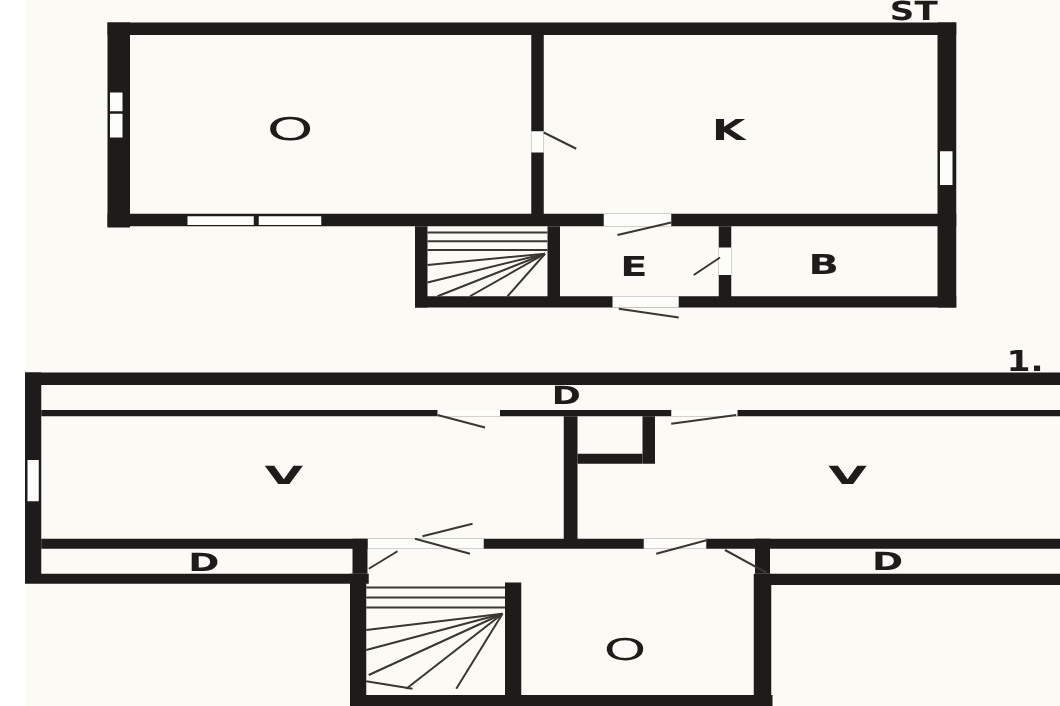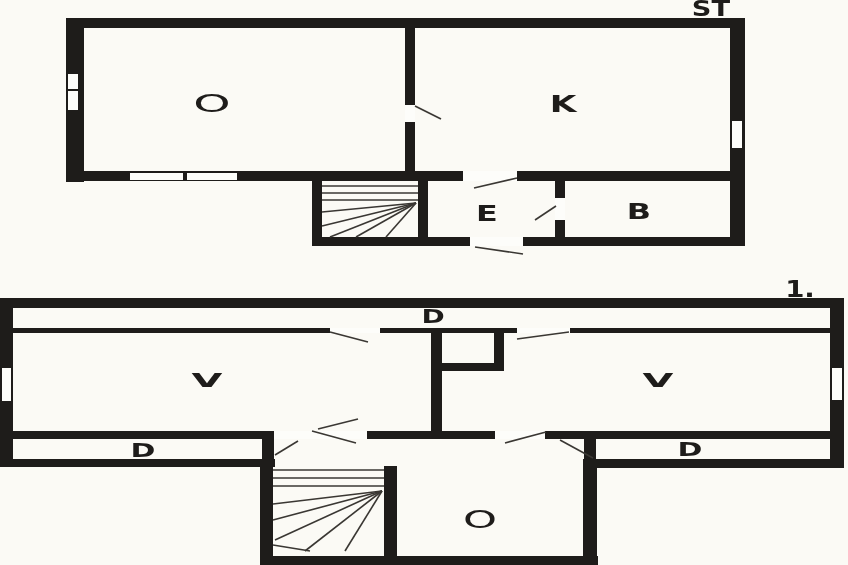--- a/index.html
+++ b/index.html
@@ -1,17 +1,17 @@
 <!DOCTYPE html>
 <html><head>
 <meta charset="utf-8">
 <style>
   html,body{margin:0;padding:0;}
   body{width:848px;height:565px;overflow:hidden;font-family:"DejaVu Sans",sans-serif;}
-  .stage{position:relative;width:728px;height:565px;}
+  .stage{position:relative;width:728px;height:565px;margin-left:20px;}
   svg{display:block;}
   text{font-family:"DejaVu Sans",sans-serif;}
 </style>
 </head>
 <body>
 
 <div class="stage">
 <svg width="848" height="565" viewBox="0 0 848 565">
 
   <rect x="0" y="0" width="848" height="565" fill="#fbfaf5"></rect>

